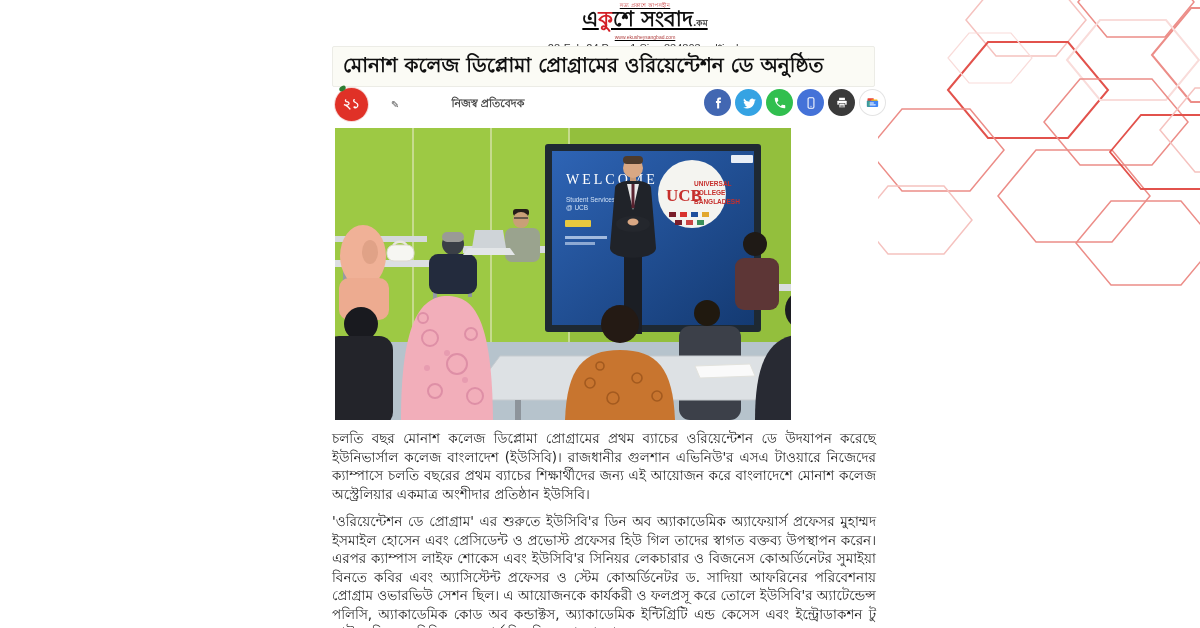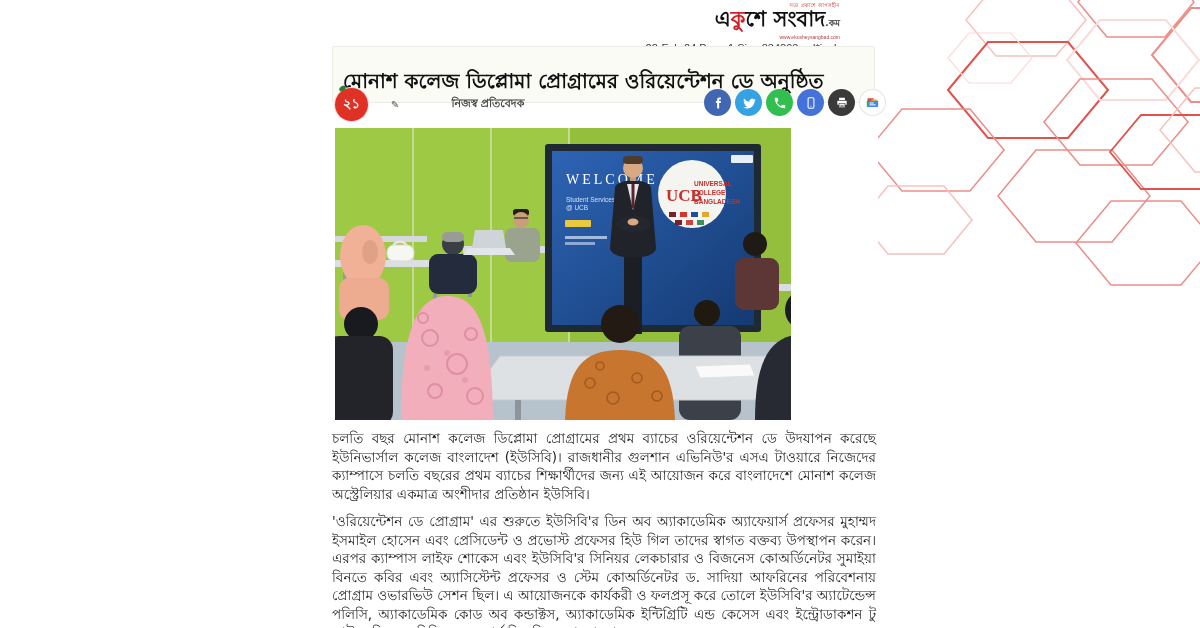--- a/index.html
+++ b/index.html
@@ -1,33 +1,33 @@
 <!DOCTYPE html>
 <html><head>
 <meta charset="utf-8">
 <style>
   html,body{margin:0;padding:0;}
   body{width:1200px;height:628px;background:#ffffff;overflow:hidden;position:relative;
        font-family:"Liberation Sans","DejaVu Sans",sans-serif;}
   .abs{position:absolute;}
 
   
-  #masthead{left:450px;top:2px;width:390px;text-align:right;}
+  #masthead{left:450px;top:2px;width:390px;text-align:center;text-decoration:underline;}
   #masthead .tagline{font-size:5px;color:#c32222;line-height:6px;letter-spacing:.5px;}
   #masthead .logo{font-size:21px;font-weight:bold;color:#101010;line-height:22px;
                   font-family:"DejaVu Sans",sans-serif;}
   #masthead .logo .red{color:#d31f26;}
   #masthead .logo .suffix{font-size:9px;color:#444;font-weight:bold;}
   #masthead .siteurl{font-size:5px;color:#b04040;line-height:6px;}
   #masthead .meta{font-size:11px;color:#3a3a3a;line-height:13px;margin-top:2px;}
 
   
   #headline-box{left:332px;top:46px;width:543px;box-sizing:border-box;
       background:#fbfbf5;border:1px solid #ececе6;border:1px solid #ececE6;border-radius:2px;
-      padding:21px 10px 8px;}
+      padding:5px 10px 8px;}
   #headline-box h1{margin:0;font-size:20px;line-height:26px;font-weight:bold;color:#101010;
       font-family:"DejaVu Sans",sans-serif;}
 
   
   #byline{left:335px;top:88px;display:flex;align-items:center;gap:23px;}
   .brand-badge{width:33px;height:33px;border-radius:50%;background:#e03127;color:#fff;
       display:flex;align-items:center;justify-content:center;font-size:13px;font-weight:bold;
       position:relative;box-shadow:0 0 0 1px #f6d9d7;}
   .brand-badge::before{content:"";position:absolute;left:4px;top:-2px;width:7px;height:5px;
       background:#2e7d32;border-radius:60% 40% 60% 40%;transform:rotate(-25deg);}

